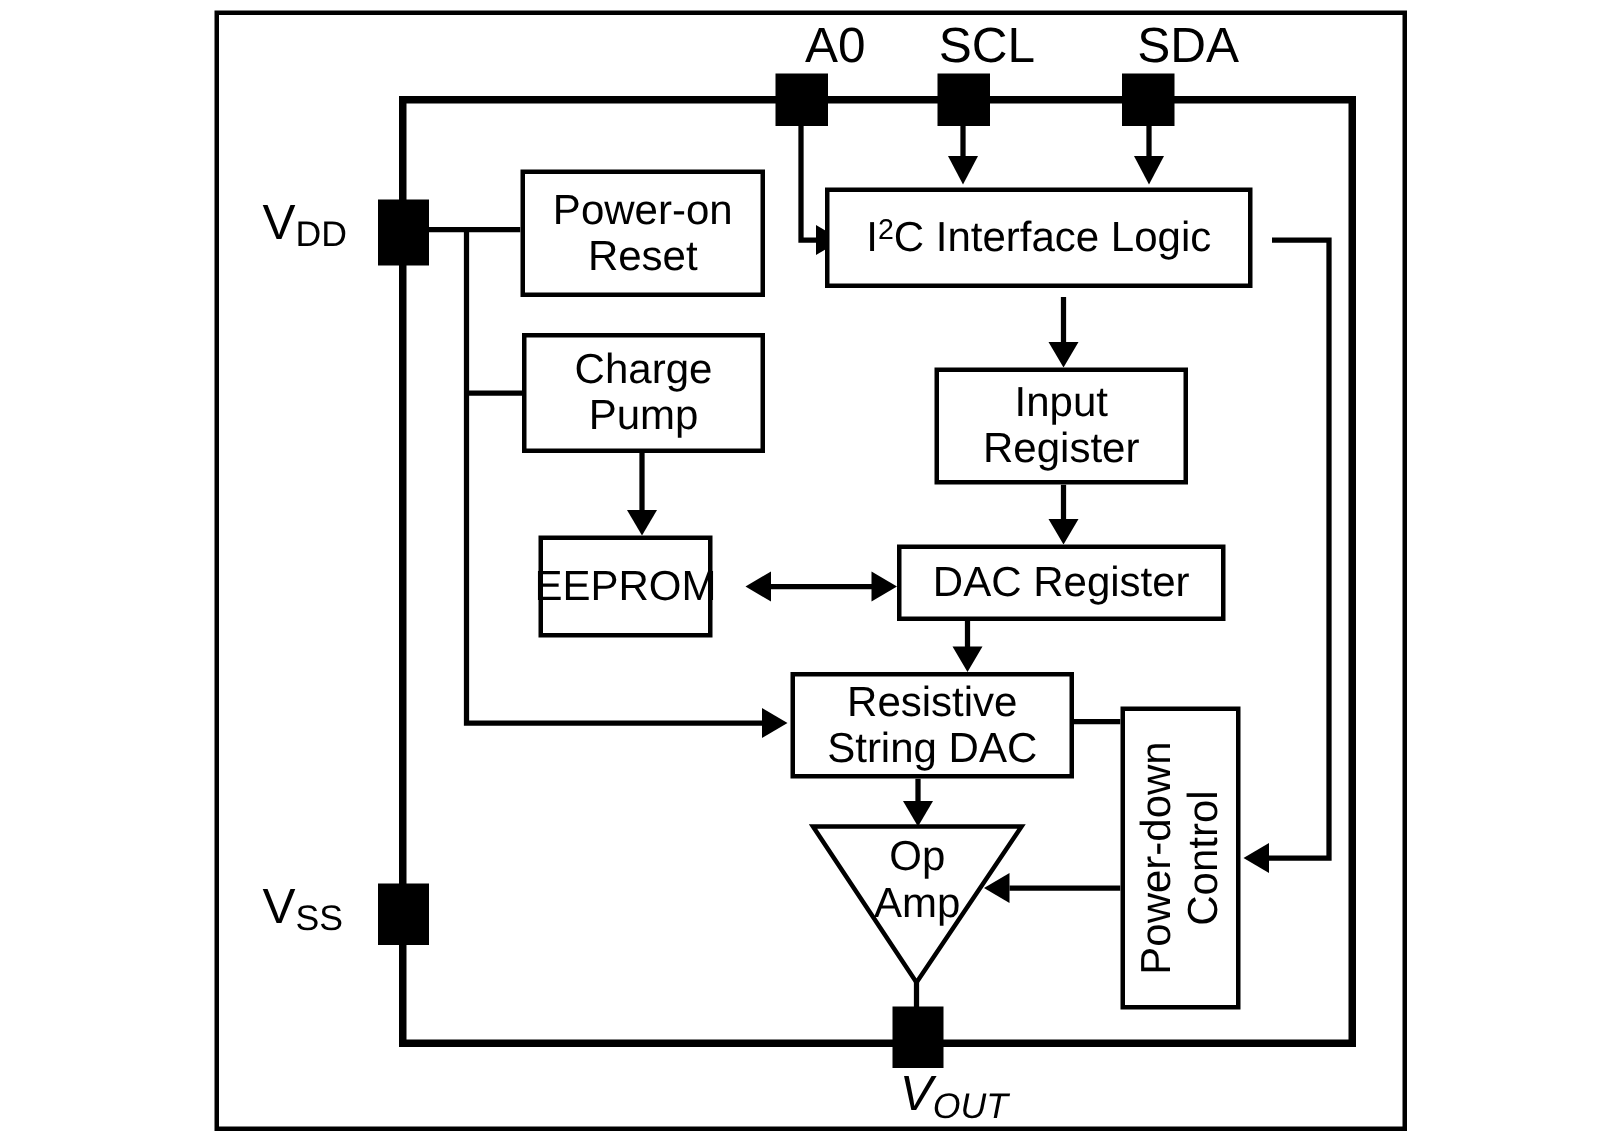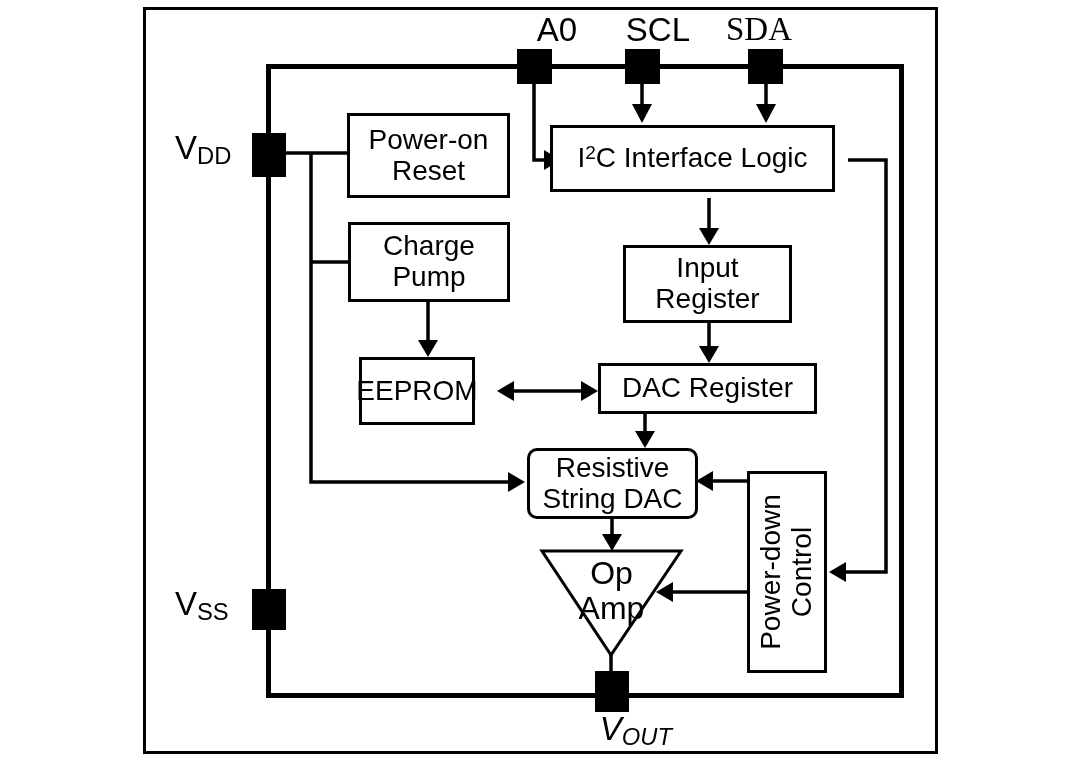--- a/index.html
+++ b/index.html
@@ -14,21 +14,21 @@
     position:absolute;background:#ffffff;border:3px solid #000;box-sizing:border-box;
     display:flex;flex-direction:column;align-items:center;justify-content:center;
     text-align:center;font-size:28px;line-height:1.1;white-space:nowrap;
   }
   .pin-label{position:absolute;font-size:33px;line-height:1;white-space:nowrap;text-align:center;}
   .pin-label.centered{text-align:right;}
   .sub{font-size:0.72em;position:relative;top:0.22em;}
   .sup{font-size:0.68em;position:relative;top:-0.45em;}
   .opamp-label{
     position:absolute;left:542px;top:556px;width:139px;text-align:center;
-    font-size:32px;line-height:1.1;
+    font-size:28px;line-height:1.1;
   }
   .pdc-label{
     position:absolute;left:686px;top:532px;width:202px;height:80px;
     transform:rotate(-90deg);display:flex;flex-direction:column;
     align-items:center;justify-content:center;text-align:center;
     font-size:28px;line-height:1.1;white-space:nowrap;
   }
 </style>
 </head>
 <body>
@@ -146,39 +146,39 @@
   </div>
 
   <div class="block" style="left:598px;top:363px;width:219px;height:51px;align-items:center;">
     <div>DAC Register</div>
   </div>
 
   <div class="block" style="left:359px;top:357px;width:116px;height:68px;">
     <div>EEPROM</div>
   </div>
 
-  <div class="block" style="left:527px;top:448px;width:171px;height:71px;border-radius:10px;">
+  <div class="block" style="left:527px;top:448px;width:189px;height:71px;">
     <div>Resistive</div>
     <div>String DAC</div>
   </div>
 
   <div class="block" style="left:747px;top:471px;width:80px;height:202px;background:#ffffff;"></div>
   <div class="pdc-label">
     <div>Power-down</div>
     <div>Control</div>
   </div>
 
   <div class="opamp-label">
     <div>Op</div>
     <div>Amp</div>
   </div>
 
   <div class="pin-label centered" style="left:497px;top:13px;width:80px;">A0</div>
   <div class="pin-label centered" style="left:602px;top:13px;width:88px;">SCL</div>
-  <div class="pin-label centered" style="left:704px;top:13px;width:88px;font-family:Liberation Serif, serif;">SDA</div>
+  <div class="pin-label centered" style="left:738px;top:13px;width:88px;">SDA</div>
 
   <div class="pin-label" style="left:175px;top:131px;"><span>V</span><span class="sub">DD</span></div>
 
   <div class="pin-label" style="left:175px;top:587px;"><span>V</span><span class="sub">SS</span></div>
 
   <div class="pin-label centered" style="left:552px;top:712px;width:120px;font-style:italic;"><span>V</span><span class="sub">OUT</span></div>
 
 </div>
 
 </body></html>

